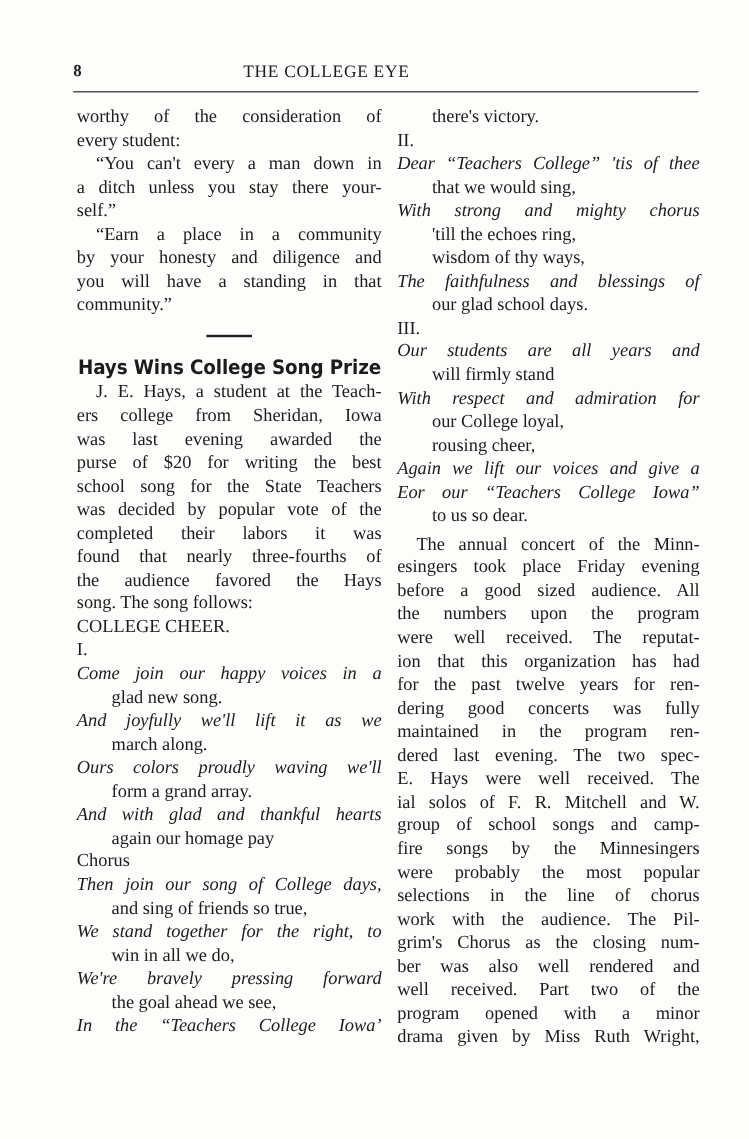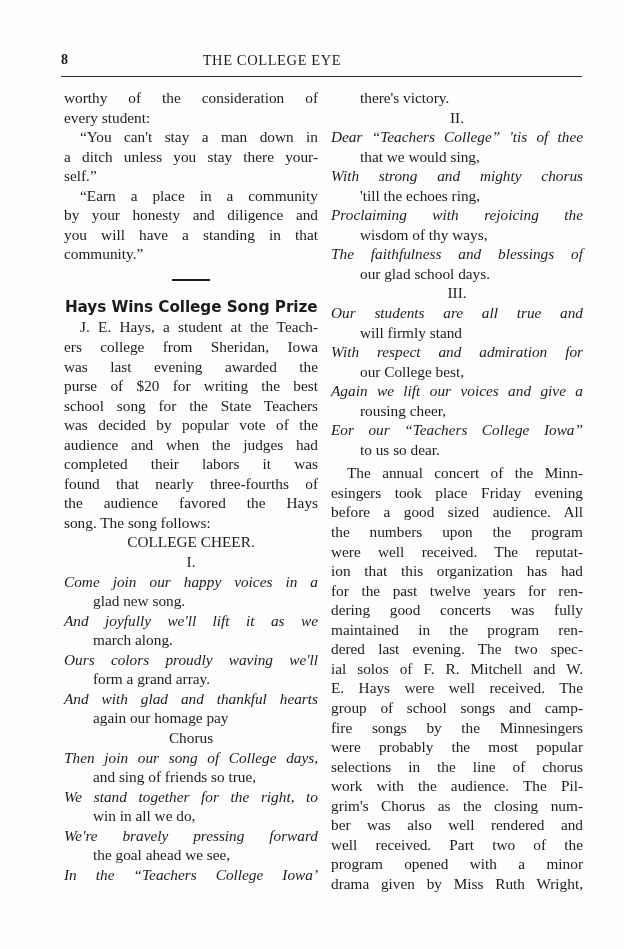--- a/index.html
+++ b/index.html
@@ -31,21 +31,21 @@
     font-size: 15.3px; line-height: 19.55px;
   }
   .col-left { left: 64px; width: 254px; }
   .col-right { left: 331px; width: 252px; }
   .line { display: block; white-space: nowrap; text-align: justify; text-align-last: justify; }
   .line.last { text-align-last: left; }
   .indent { padding-left: 16px; }
   .verse { display: block; white-space: nowrap; }
   .verse.full { text-align: justify; text-align-last: justify; font-style: italic; }
   .verse.cont { padding-left: 29px; text-align-last: left; }
-  .center { display: block; text-align: center; white-space: nowrap; }
+  .center { display: block; text-align: left; white-space: nowrap; }
   .sep {
     display: block; width: 38px; height: 0; margin: 15px auto 16px auto;
     border-top: 2px solid #1c1c1c;
   }
   .headline {
     display: block; font-weight: bold; white-space: nowrap;
     font-size: 16.6px; letter-spacing: -0.1px;
     font-family: "DejaVu Sans", "Liberation Sans", sans-serif;
     margin-bottom: 1px; padding-left: 1px;
     transform: scaleX(0.92); transform-origin: left center;
@@ -58,21 +58,21 @@
 <div class="page-num">8</div>
 <div class="running-head">THE COLLEGE EYE</div>
 <div class="head-rule"></div>
 
 <div class="col col-left">
   <div>
     <span class="line">worthy of the consideration of</span>
     <span class="line last">every student:</span>
   </div>
   <div>
-    <span class="line indent">“You can't stay a man down in</span>
+    <span class="line indent">“You can't every a man down in</span>
     <span class="line">a ditch unless you stay there your-</span>
     <span class="line last">self.”</span>
   </div>
   <div>
     <span class="line indent">“Earn a place in a community</span>
     <span class="line">by your honesty and diligence and</span>
     <span class="line">you will have a standing in that</span>
     <span class="line last">community.”</span>
   </div>
 
@@ -80,21 +80,20 @@
 
   <span class="headline">Hays Wins College Song Prize</span>
 
   <div>
     <span class="line indent">J. E. Hays, a student at the Teach-</span>
     <span class="line">ers college from Sheridan, Iowa</span>
     <span class="line">was last evening awarded the</span>
     <span class="line">purse of $20 for writing the best</span>
     <span class="line">school song for the State Teachers</span>
     <span class="line">was decided by popular vote of the</span>
-    <span class="line">audience and when the judges had</span>
     <span class="line">completed their labors it was</span>
     <span class="line">found that nearly three-fourths of</span>
     <span class="line">the audience favored the Hays</span>
     <span class="line last">song. The song follows:</span>
   </div>
 
   <span class="center">COLLEGE CHEER.</span>
   <span class="center">I.</span>
 
   <div>
@@ -123,53 +122,52 @@
 
 <div class="col col-right">
   <span class="verse cont">there's victory.</span>
 
   <span class="center">II.</span>
   <div>
     <span class="verse full">Dear “Teachers College” 'tis of thee</span>
     <span class="verse cont">that we would sing,</span>
     <span class="verse full">With strong and mighty chorus</span>
     <span class="verse cont">'till the echoes ring,</span>
-    <span class="verse full">Proclaiming with rejoicing the</span>
     <span class="verse cont">wisdom of thy ways,</span>
     <span class="verse full">The faithfulness and blessings of</span>
     <span class="verse cont">our glad school days.</span>
   </div>
 
   <span class="center">III.</span>
   <div>
-    <span class="verse full">Our students are all true and</span>
+    <span class="verse full">Our students are all years and</span>
     <span class="verse cont">will firmly stand</span>
     <span class="verse full">With respect and admiration for</span>
-    <span class="verse cont">our College best,</span>
+    <span class="verse cont">our College loyal,</span>
+    <span class="verse cont">rousing cheer,</span>
     <span class="verse full">Again we lift our voices and give a</span>
-    <span class="verse cont">rousing cheer,</span>
     <span class="verse full">Eor our “Teachers College Iowa”</span>
     <span class="verse cont">to us so dear.</span>
   </div>
 
   <span class="gap"></span>
 
   <div>
     <span class="line indent">The annual concert of the Minn-</span>
     <span class="line">esingers took place Friday evening</span>
     <span class="line">before a good sized audience. All</span>
     <span class="line">the numbers upon the program</span>
     <span class="line">were well received. The reputat-</span>
     <span class="line">ion that this organization has had</span>
     <span class="line">for the past twelve years for ren-</span>
     <span class="line">dering good concerts was fully</span>
     <span class="line">maintained in the program ren-</span>
     <span class="line">dered last evening. The two spec-</span>
+    <span class="line">E. Hays were well received. The</span>
     <span class="line">ial solos of F. R. Mitchell and W.</span>
-    <span class="line">E. Hays were well received. The</span>
     <span class="line">group of school songs and camp-</span>
     <span class="line">fire songs by the Minnesingers</span>
     <span class="line">were probably the most popular</span>
     <span class="line">selections in the line of chorus</span>
     <span class="line">work with the audience. The Pil-</span>
     <span class="line">grim's Chorus as the closing num-</span>
     <span class="line">ber was also well rendered and</span>
     <span class="line">well received. Part two of the</span>
     <span class="line">program opened with a minor</span>
     <span class="line">drama given by Miss Ruth Wright,</span>

